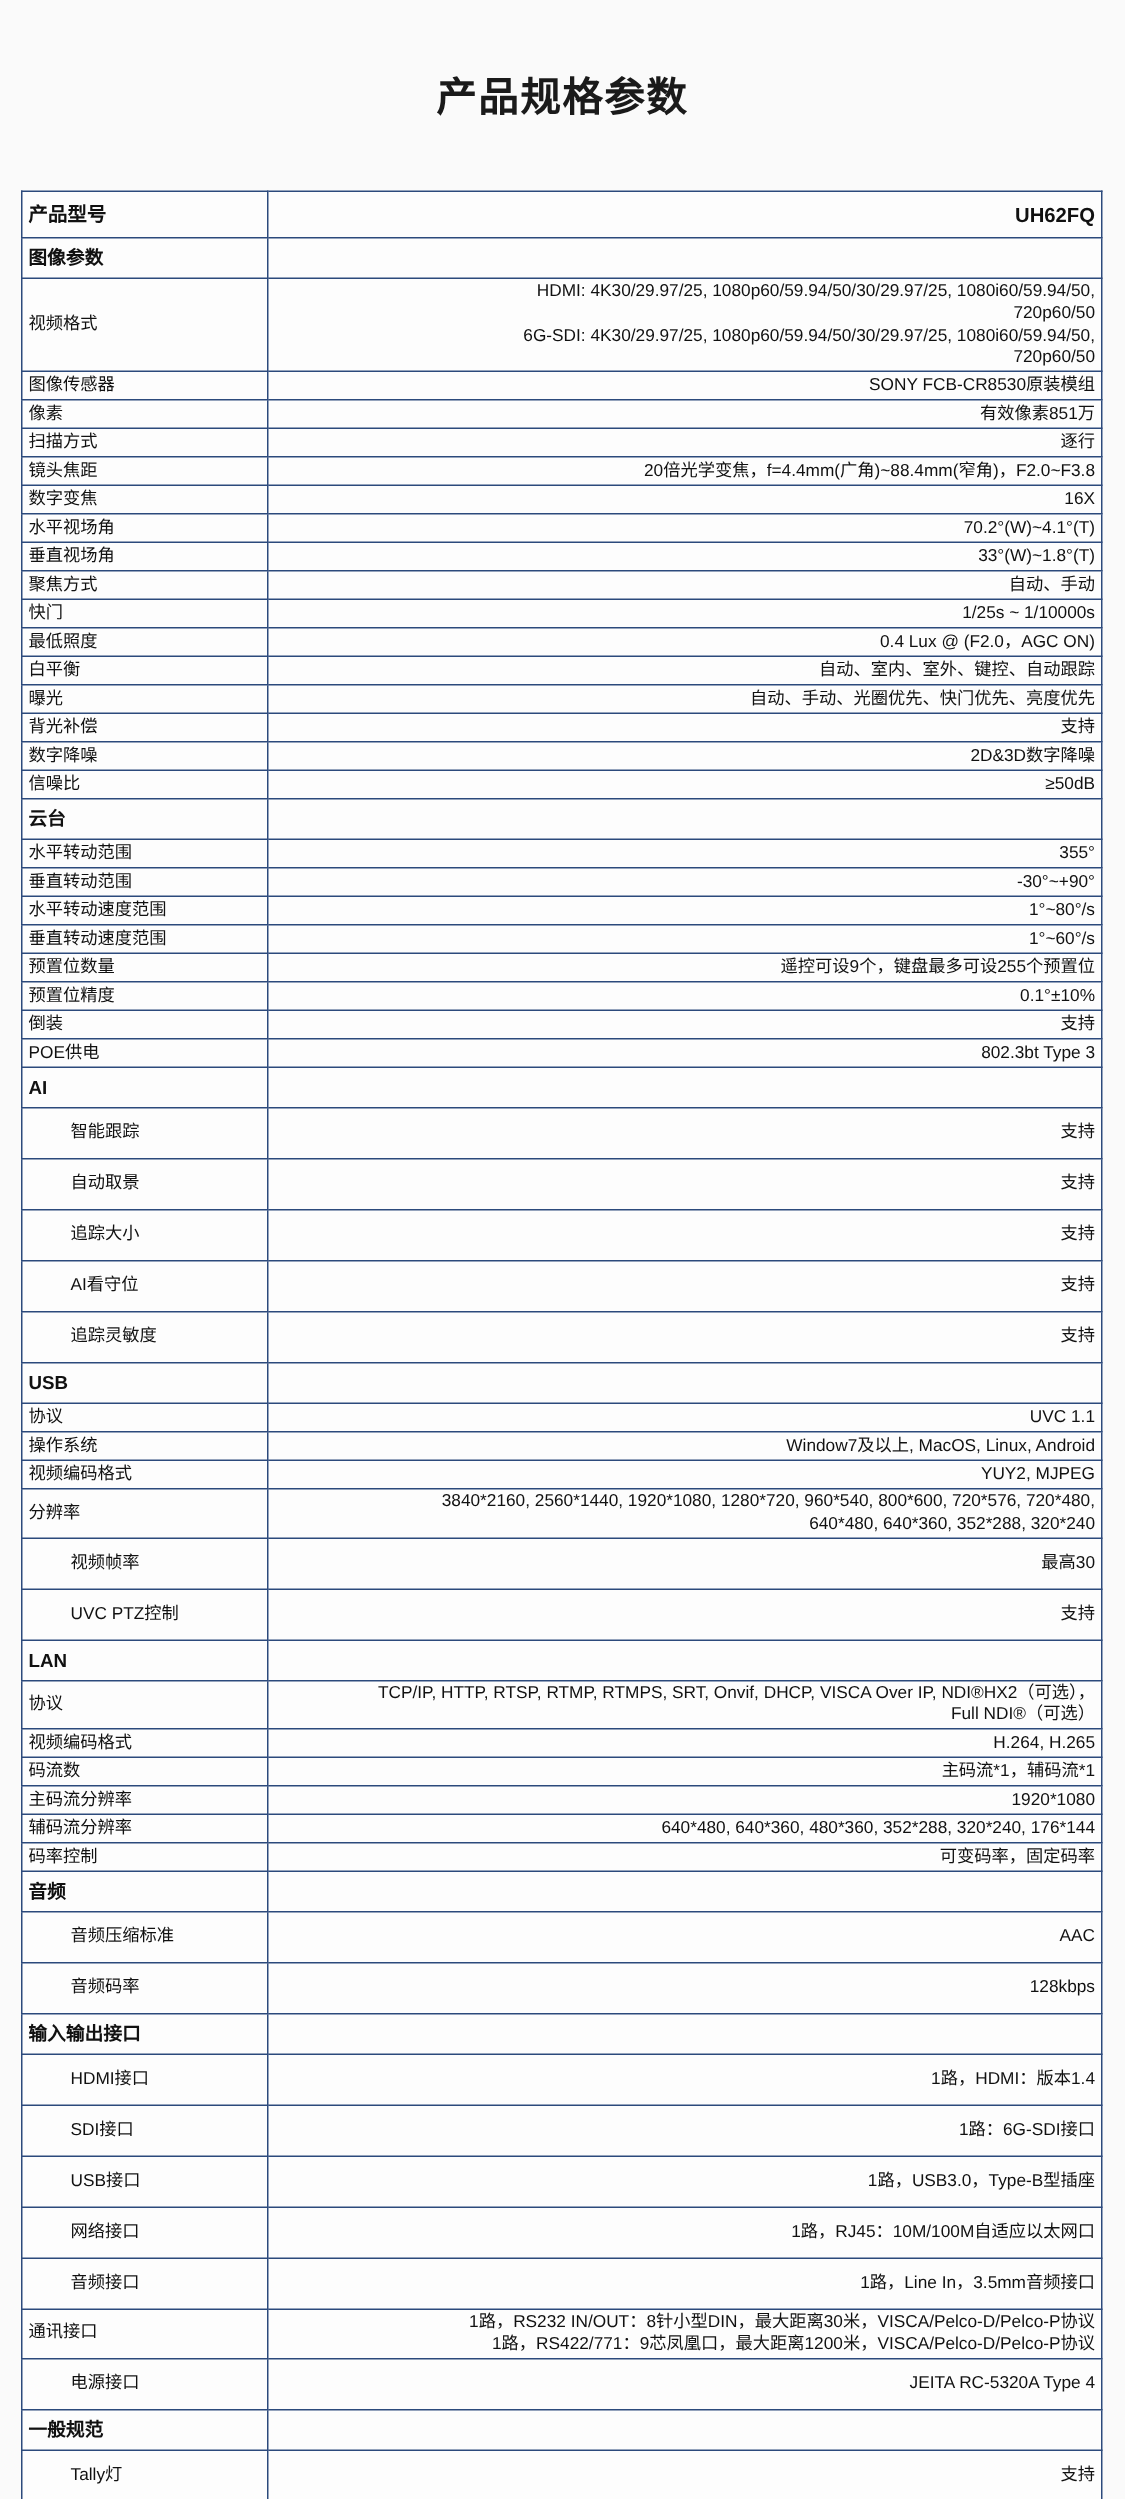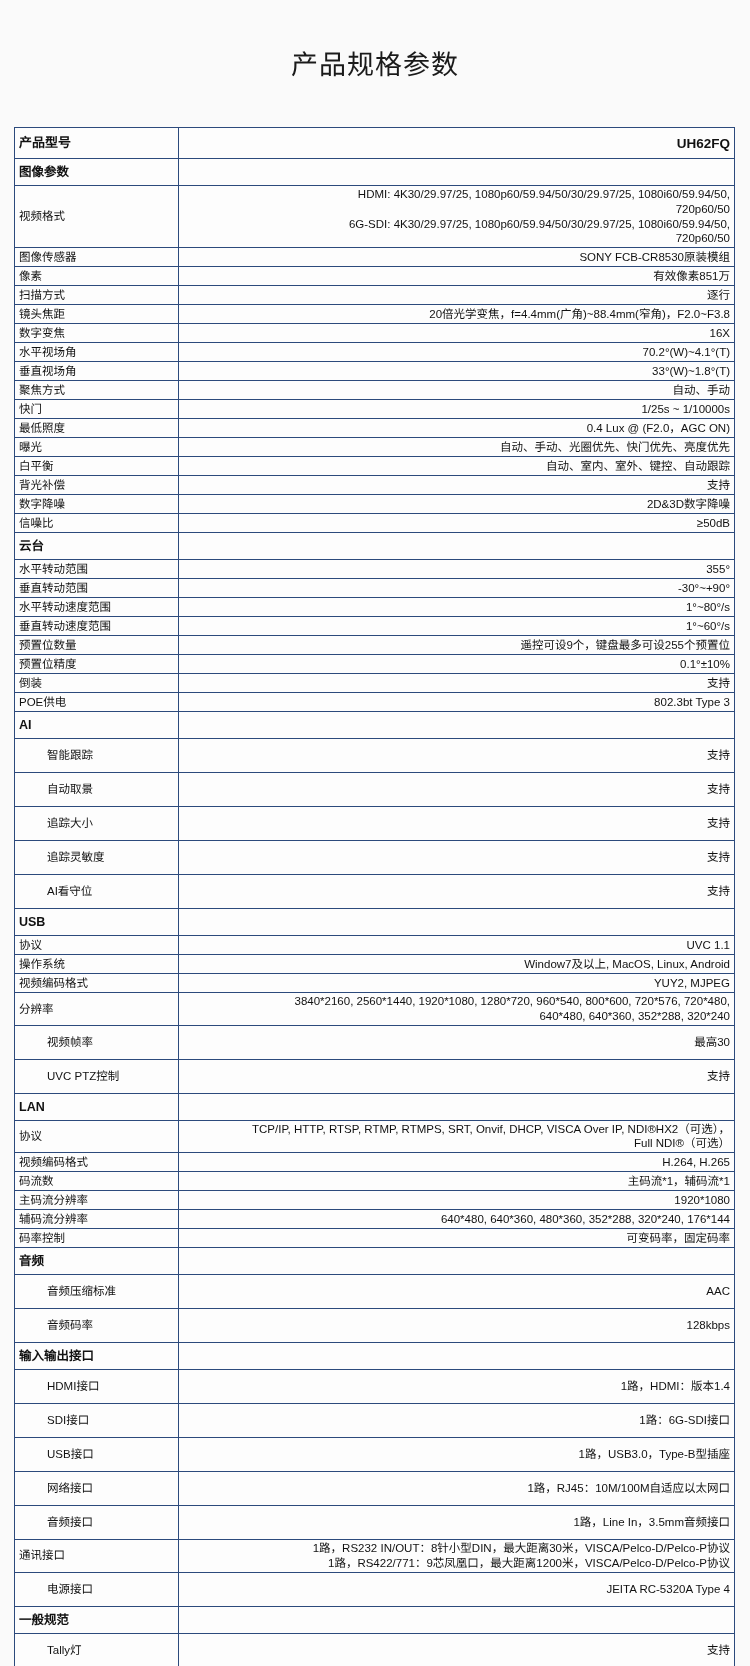--- a/index.html
+++ b/index.html
@@ -13,21 +13,21 @@
   .page {
     width: 750px;
     min-height: 1666px;
     margin: 0 auto;
     background: #fafafa;
     position: relative;
   }
   .page-title {
     text-align: center;
     font-size: 27px;
-    font-weight: normal;
+    font-weight: bold;
     color: #1a1a1a;
     letter-spacing: 1px;
     padding-top: 30px;
     padding-bottom: 0;
     line-height: 1.3;
   }
   .spec-table-wrap {
     padding: 26px 14px 0 14px;
   }
   table.spec-table {
@@ -136,28 +136,28 @@
           </tr>
           <tr class="data-row">
             <td class="lbl">快门</td>
             <td class="val">1/25s ~ 1/10000s</td>
           </tr>
           <tr class="data-row">
             <td class="lbl">最低照度</td>
             <td class="val">0.4 Lux @ (F2.0，AGC ON)</td>
           </tr>
           <tr class="data-row">
+            <td class="lbl">白平衡</td>
+            <td class="val">自动、室内、室外、键控、自动跟踪</td>
+          </tr>
+          <tr class="data-row">
             <td class="lbl">曝光</td>
             <td class="val">自动、手动、光圈优先、快门优先、亮度优先</td>
           </tr>
           <tr class="data-row">
-            <td class="lbl">白平衡</td>
-            <td class="val">自动、室内、室外、键控、自动跟踪</td>
-          </tr>
-          <tr class="data-row">
             <td class="lbl">背光补偿</td>
             <td class="val">支持</td>
           </tr>
           <tr class="data-row">
             <td class="lbl">数字降噪</td>
             <td class="val">2D&amp;3D数字降噪</td>
           </tr>
           <tr class="data-row">
             <td class="lbl">信噪比</td>
             <td class="val">≥50dB</td>
@@ -208,25 +208,25 @@
           </tr>
           <tr class="med-row">
             <td class="lbl">自动取景</td>
             <td class="val">支持</td>
           </tr>
           <tr class="med-row">
             <td class="lbl">追踪大小</td>
             <td class="val">支持</td>
           </tr>
           <tr class="med-row">
+            <td class="lbl">AI看守位</td>
+            <td class="val">支持</td>
+          </tr>
+          <tr class="med-row">
             <td class="lbl">追踪灵敏度</td>
-            <td class="val">支持</td>
-          </tr>
-          <tr class="med-row">
-            <td class="lbl">AI看守位</td>
             <td class="val">支持</td>
           </tr>
           <tr class="section-row">
             <td class="lbl">USB</td>
             <td class="val"></td>
           </tr>
           <tr class="data-row">
             <td class="lbl">协议</td>
             <td class="val">UVC 1.1</td>
           </tr>

